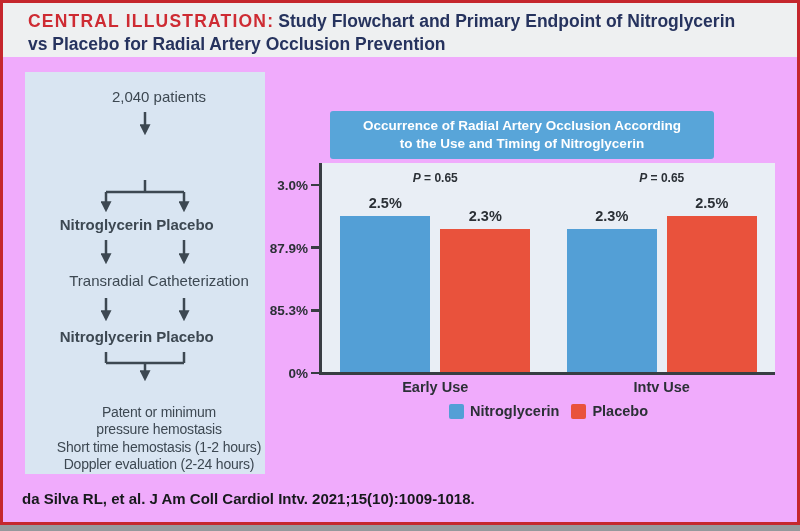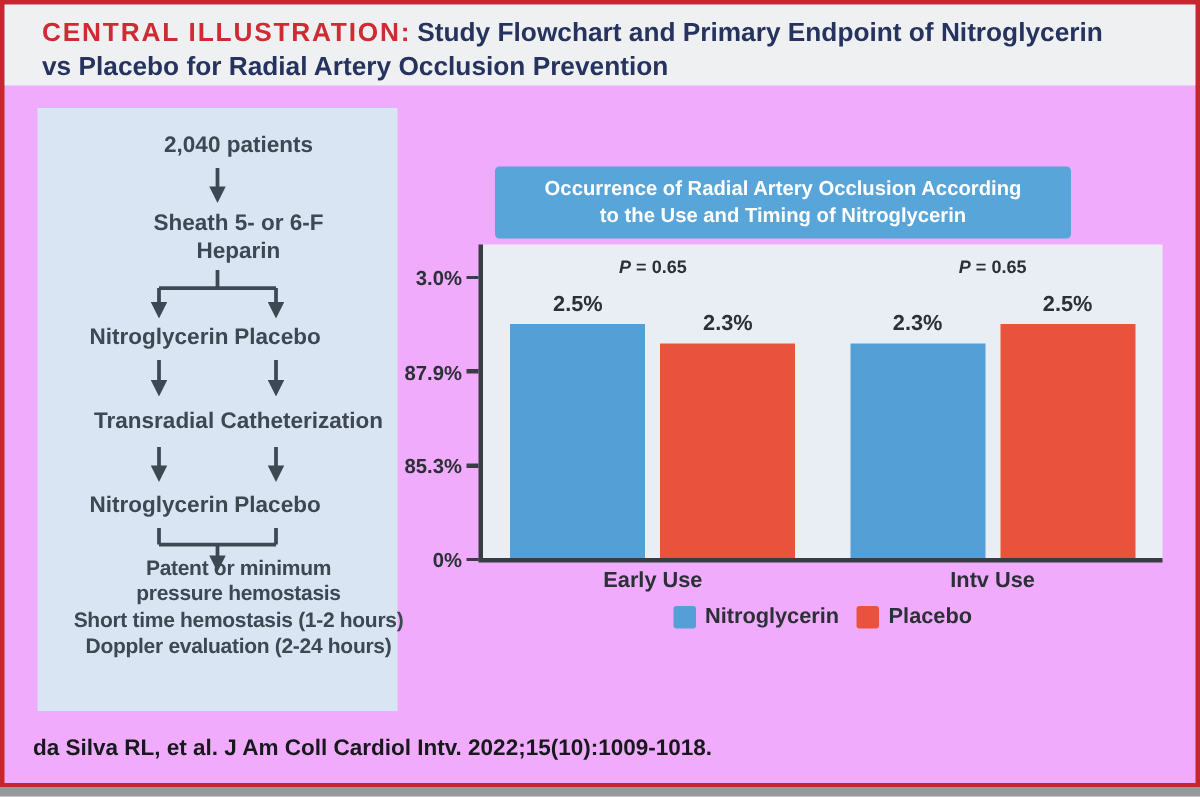--- a/index.html
+++ b/index.html
@@ -24,21 +24,21 @@
   }
   #header-label { color:#ce2b33; letter-spacing:1.2px; margin-right:4px; }
   #header-title { color:#26335e; }
   
   #flow-panel {
     position:absolute; left:22px; top:69px; width:240px; height:402px;
     background:#d9e5f2;
   }
   .flow-text {
     position:absolute; left:0; width:268px; text-align:center;
-    color:#3d4852; font-weight:bold; font-size:15px; line-height:1.25;
+    color:#3d4852; font-weight:normal; font-size:15px; line-height:1.25;
     white-space:pre-line;
   }
   .flow-arm { position:absolute; transform:translateX(-50%); color:#3d4852; font-weight:bold; font-size:15px; white-space:nowrap; }
   #flow-outcome { font-size:14px; letter-spacing:-0.2px; line-height:1.24; }
   #flow-svg { position:absolute; left:0; top:0; }
   
   #chart-title-bar {
     position:absolute; left:327px; top:108px; width:384px; height:48px;
     background:#58a5d9; border-radius:3px;
     color:#ffffff; font-weight:bold; font-size:13.5px; line-height:1.35;
@@ -114,28 +114,26 @@
         <path d="M159 168 V189" marker-end="url(#arrowhead)"></path>
         <path d="M81 226 V246" marker-end="url(#arrowhead)"></path>
         <path d="M159 226 V246" marker-end="url(#arrowhead)"></path>
         <path d="M81 280 V291"></path>
         <path d="M159 280 V291"></path>
         <path d="M81 291 H159"></path>
         <path d="M120 291 V306" marker-end="url(#arrowhead)"></path>
       </g>
     </svg>
     <div class="flow-text" style="top:16px">2,040 patients</div>
-    <div class="flow-text" style="top:68px">Sheath 5- or 6-F
-Heparin</div>
     <div class="flow-arm" style="left:81px; top:144px">Nitroglycerin</div>
     <div class="flow-arm" style="left:160px; top:144px">Placebo</div>
     <div class="flow-text" style="top:200px">Transradial Catheterization</div>
     <div class="flow-arm" style="left:81px; top:256px">Nitroglycerin</div>
     <div class="flow-arm" style="left:160px; top:256px">Placebo</div>
-    <div class="flow-text" id="flow-outcome" style="top:298px">Patent or minimum
+    <div class="flow-text" id="flow-outcome" style="top:332px">Patent or minimum
 pressure hemostasis
 Short time hemostasis (1-2 hours)
 Doppler evaluation (2-24 hours)</div>
   </div>
 
   <div id="chart-title-bar">Occurrence of Radial Artery Occlusion According to the Use and Timing of Nitroglycerin</div>
   <div id="plot-area">
     <div id="chart-legend">
         <div class="legend-item">
           <div class="legend-swatch" style="background: rgb(83, 159, 214);"></div>
@@ -161,15 +159,15 @@
       <div class="bar" style="left: 118.25px; width: 90px; height: 144.179px; background: rgb(233, 82, 60);"></div>
       <div class="bar-value-label" style="left: 118.25px; bottom: 149.179px;">2.3%</div>
       <div class="p-value-label" style="left: 339.75px;"><i>P</i> = 0.65</div>
       <div class="x-label" style="left: 339.75px;">Intv Use</div>
       <div class="bar" style="left: 244.75px; width: 90px; height: 144.179px; background: rgb(83, 159, 214);"></div>
       <div class="bar-value-label" style="left: 244.75px; bottom: 149.179px;">2.3%</div>
       <div class="bar" style="left: 344.75px; width: 90px; height: 156.716px; background: rgb(233, 82, 60);"></div>
       <div class="bar-value-label" style="left: 344.75px; bottom: 161.716px;">2.5%</div>
     </div>
 
-  <div id="citation">da Silva RL, et al. J Am Coll Cardiol Intv. 2022;15(10):1009-1018.</div>
+  <div id="citation">da Silva RL, et al. J Am Coll Cardiol Intv. 2021;15(10):1009-1018.</div>
 </div>
 <div id="bottom-strip"></div>
 
 </body></html>

